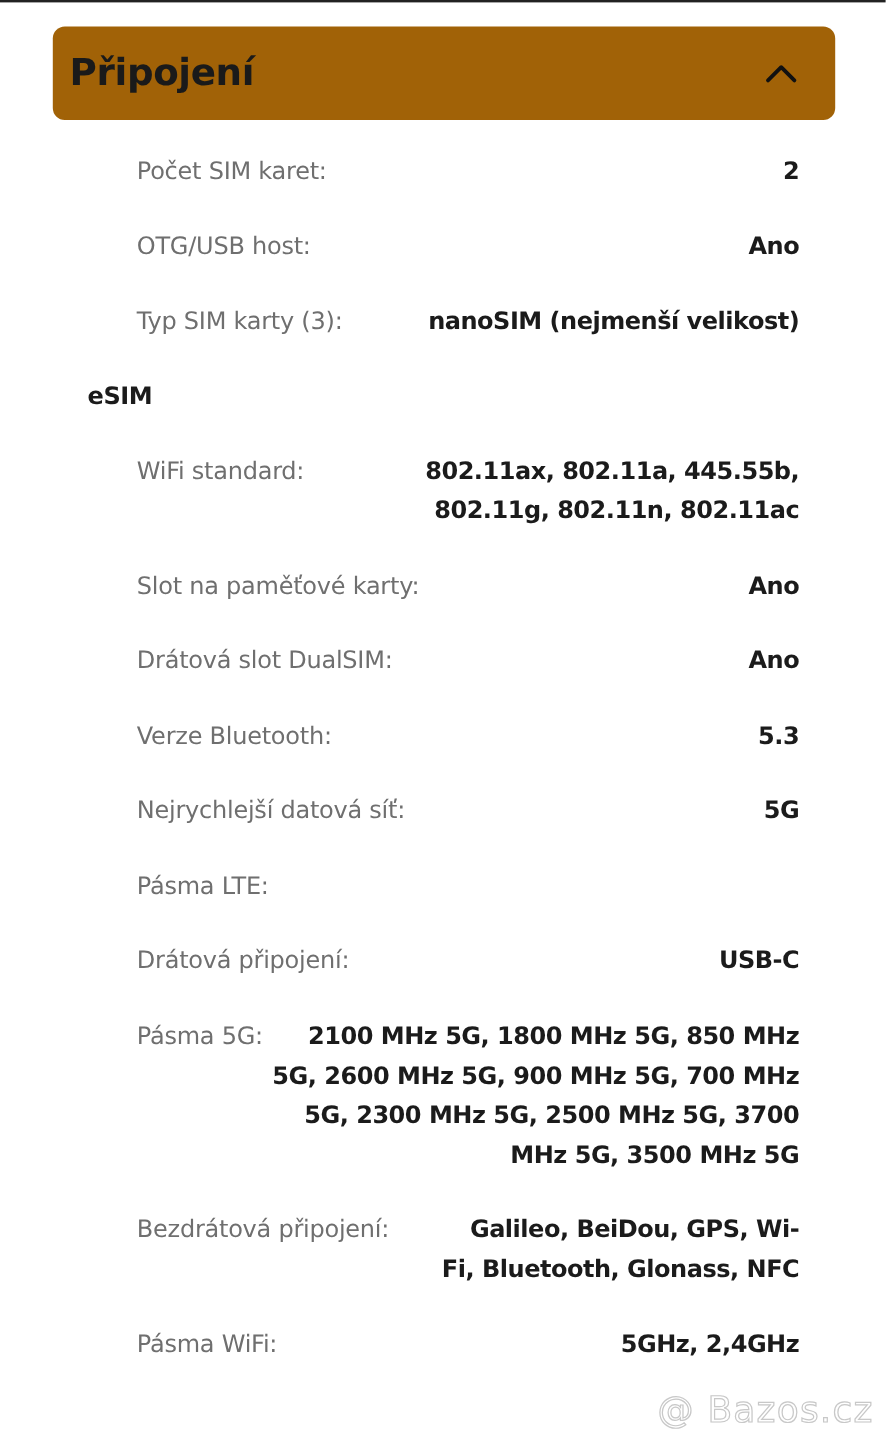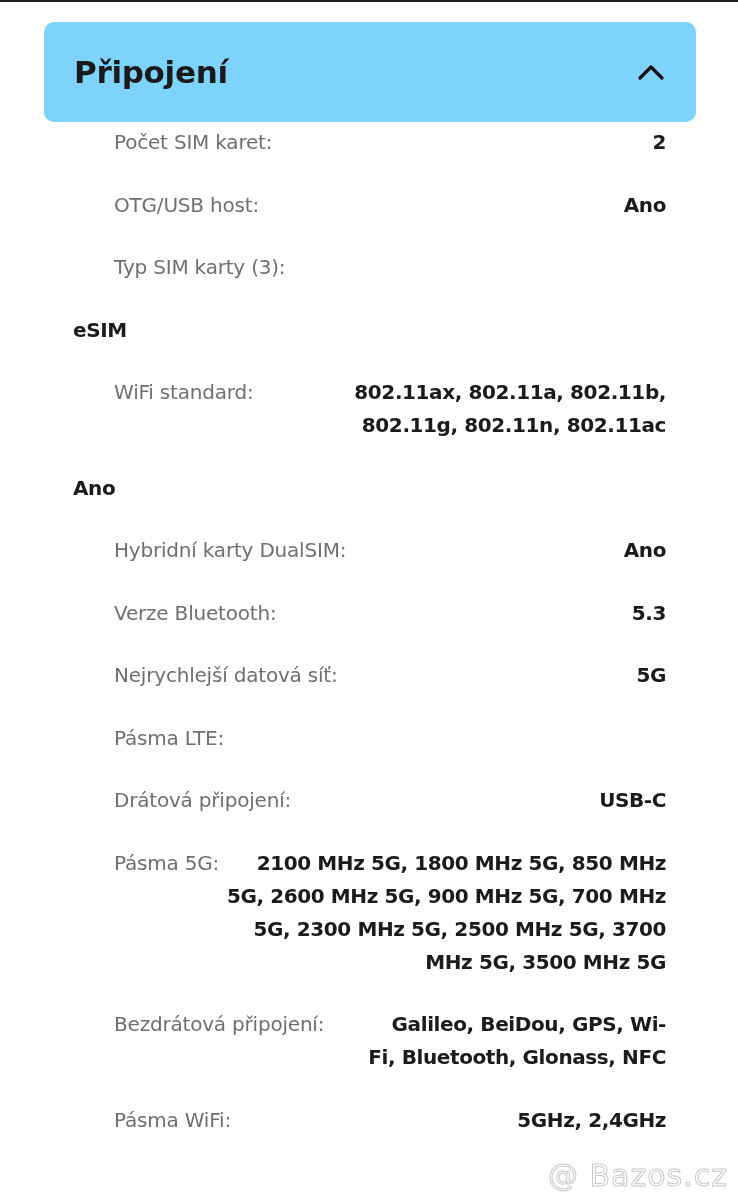--- a/index.html
+++ b/index.html
@@ -15,27 +15,27 @@
       left: 0; top: 0;
       width: 738px;
       height: 2px;
       background: #222222;
     }
     .section-header {
       position: absolute;
       left: 44px;
       top: 22px;
       width: 652px;
-      height: 100px;
-      background: #7dd3fc;
+      height: 78px;
+      background: #a16207;
       border-radius: 10px;
       display: flex;
       align-items: center;
       justify-content: space-between;
-      padding: 0 30px 0 30px;
+      padding: 0 30px 0 14px;
       cursor: pointer;
     }
     .section-title {
       font-size: 31px;
       font-weight: 600;
       color: #1a1a1a;
       letter-spacing: -0.3px;
     }
     .chevron {
       width: 30px;
@@ -107,33 +107,35 @@
   <div class="spec-row">
     <span class="spec-label">Počet SIM karet:</span>
     <span class="spec-value">2</span>
   </div>
   <div class="spec-row">
     <span class="spec-label">OTG/USB host:</span>
     <span class="spec-value">Ano</span>
   </div>
   <div class="spec-row">
     <span class="spec-label">Typ SIM karty (3):</span>
+    <span class="spec-value">nanoSIM (nejmenší velikost)</span>
   </div>
   <div class="spec-row">
     <span class="spec-value">eSIM</span>
   </div>
   <div class="spec-row">
     <span class="spec-label">WiFi standard:</span>
-    <span class="spec-value v-wifi">802.11ax, 802.11a, 802.11b, 802.11g, 802.11n, 802.11ac</span>
+    <span class="spec-value v-wifi">802.11ax, 802.11a, 445.55b, 802.11g, 802.11n, 802.11ac</span>
   </div>
   <div class="spec-row">
+    <span class="spec-label">Slot na paměťové karty:</span>
     <span class="spec-value">Ano</span>
   </div>
   <div class="spec-row">
-    <span class="spec-label">Hybridní karty DualSIM:</span>
+    <span class="spec-label">Drátová slot DualSIM:</span>
     <span class="spec-value">Ano</span>
   </div>
   <div class="spec-row">
     <span class="spec-label">Verze Bluetooth:</span>
     <span class="spec-value">5.3</span>
   </div>
   <div class="spec-row">
     <span class="spec-label">Nejrychlejší datová síť:</span>
     <span class="spec-value">5G</span>
   </div>

